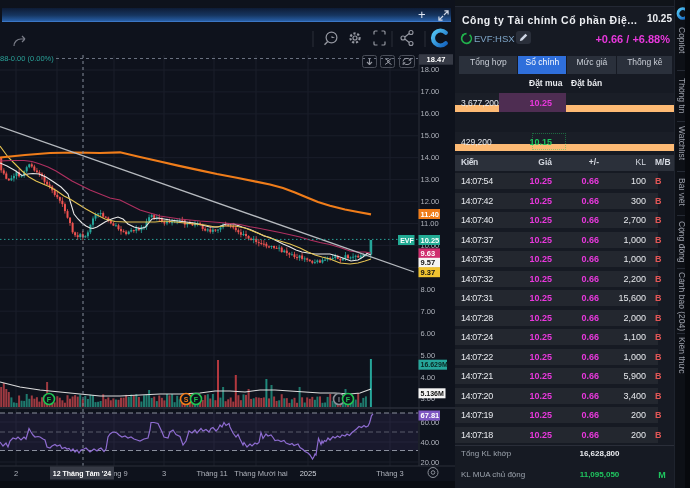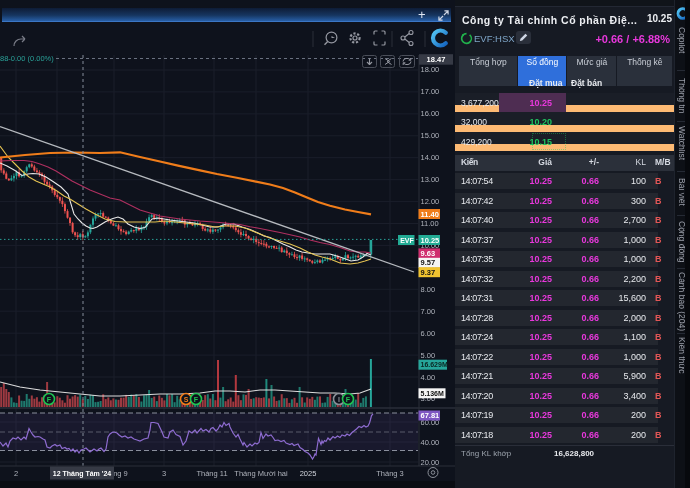--- a/index.html
+++ b/index.html
@@ -11,39 +11,39 @@
 #axicons{position:absolute;left:362px;top:54.5px}
 #panel{position:absolute;left:455px;top:0;width:219px;height:488px;background:#161a23}
 #ptopstrip{position:absolute;left:0;top:0;width:219px;height:7px;background:#10141a;border-bottom:1px solid #232834}
 #ptitle{position:absolute;left:7px;top:14px;font-size:10.5px;letter-spacing:0.45px;font-weight:bold;color:#eceef2;white-space:nowrap}
 #pprice{position:absolute;right:2px;top:13px;font-size:10px;font-weight:bold;color:#eceef2}
 #donut{position:absolute;left:4.5px;top:31.5px}
 #psym{position:absolute;left:19px;top:33px;font-size:9.5px;color:#7fa6c8}
 #pedit{position:absolute;left:61px;top:31px;width:15px;height:13px;background:#2a2f3a;border-radius:3px;display:flex;align-items:center;justify-content:center}
 #pchg{position:absolute;right:4px;top:33px;font-size:11px;font-weight:bold;color:#e838dc}
 #tabs{position:absolute;left:0;top:55.5px;width:219px;height:12.5px}
-.tab{position:absolute;top:0;height:30px;background:#2a303b;color:#c9ced6;font-size:8.5px;text-align:center;line-height:12.5px}
+.tab{position:absolute;top:0;height:18px;background:#2a303b;color:#c9ced6;font-size:8.5px;text-align:center;line-height:12.5px}
 .tab.sel{background:#2f6fdb;color:#fff}
 #bidhdr{position:absolute;left:0;top:78px;width:219px;height:12px;font-size:8.5px;font-weight:bold;color:#e8eaee}
 .bidrow{position:absolute;left:0;width:219px;height:19.3px;font-size:8.5px;background:#1a1e27;border-bottom:7px solid #fdba74}
 .bq{position:absolute;left:6px;top:5px;color:#e8eaee}
 .bbar{position:absolute;left:43.6px;top:0;width:67px;height:19.3px;background:#4e2d52}
 .bp{position:absolute;left:40px;top:5px;width:57px;text-align:right;font-weight:bold;font-size:9px}
 .flash{position:absolute;left:78px;top:1.5px;width:32px;height:15px;outline:1px dotted rgba(31,197,95,0.45)}
 #thdr{position:absolute;left:0;top:155px;width:219px;height:15.5px;background:#2b303a;font-size:8.5px;line-height:15.5px}
 .trow{position:absolute;left:0;width:203px;height:16px;background:#23272f;font-size:9px;line-height:16px}
 .tt{position:absolute;left:6px;color:#e8eaee;letter-spacing:-0.4px}
 .tp{position:absolute;left:40px;width:57px;text-align:right;color:#e838dc;font-weight:bold}
 .tc{position:absolute;left:100px;width:44px;text-align:right;color:#e838dc;font-weight:bold}
 .tk{position:absolute;left:145px;width:46px;text-align:right;color:#e8eaee}
 .tb{position:absolute;left:200px;width:14px;text-align:left;color:#e15656;font-weight:bold}
 #psep{position:absolute;left:0;top:445px;width:219px;height:1px;background:#2a2e39}
 .sumrow{position:absolute;left:0;width:219px;height:16px;font-size:8px}
 .sl{position:absolute;left:6px;top:2px;color:#9ca3ad}
-.sv{position:absolute;left:99px;top:2px;width:91px;text-align:left;font-weight:bold}
+.sv{position:absolute;left:99px;top:2px;width:91px;text-align:center;font-weight:bold}
 .sm{position:absolute;left:200px;top:2px;width:14px;text-align:center;color:#1fc55f;font-weight:bold;font-size:9px}
 #sidebar{position:absolute;left:674px;top:0;width:16px;height:488px;background:#0d1016;border-left:1px solid #1e232d}
 #cplogo{position:absolute;left:1px;top:7px}
 #sbstrip{position:absolute;left:685px;top:0;width:5px;height:488px;background:#07090d}
 .sbitem{position:absolute;left:2px;writing-mode:vertical-rl;font-size:8.5px;color:#9a9ea8;white-space:nowrap}
 .sbsep{position:absolute;left:2px;width:11px;height:1px;background:#252a34}
 </style></head>
 <body>
 <div id="app">
 <div id="chartwrap">
@@ -644,37 +644,33 @@
       </svg>
  <div id="psym">EVF:HSX</div>
  <div id="pedit">
         <svg width="9" height="9" viewBox="0 0 10 10">
           <path d="M1 9l0.6-2.6L7.2 0.8l2 2L3.6 8.4z" fill="#cfd6e4"></path>
         </svg>
       </div>
  <div id="pchg">+0.66 / +6.88%</div>
  <div id="tabs">
    <div class="tab" style="left:4.4px;width:58px">Tổng hợp</div>
-   <div class="tab sel" style="left:63.4px;width:48px">Sổ đồng</div>
+   <div class="tab sel" style="left:63.4px;width:48px">Sổ chính</div>
    <div class="tab" style="left:112.4px;width:49px">Mức giá</div>
    <div class="tab" style="left:162.4px;width:55px">Thống kê</div>
  </div>
  <div id="bidhdr">
         <span style="position:absolute;left:74px">Đặt mua</span>
         <span style="position:absolute;left:116px">Đặt bán</span>
       </div>
  <div class="bidrow" style="top:92.5px">
         <span class="bbar"></span>
         <span class="bq">3,677,200</span>
         <span class="bp" style="color:#e838dc">10.25</span>
       </div>
- <div class="bidrow" style="top:112.3px">
-        <span class="bq">32,000</span>
-        <span class="bp" style="color:#1fc55f">10.20</span>
-      </div>
  <div class="bidrow" style="top:132.1px">
         <span class="bq">429,200</span>
         <span class="bp" style="color:#1fc55f">10.15</span>
         <span class="flash"></span>
       </div>
  <div id="thdr">
         <span class="tt" style="color:#d6dae2;font-weight:bold">Kiến</span>
         <span class="tp" style="color:#d6dae2">Giá</span>
         <span class="tc" style="color:#d6dae2">+/-</span>
         <span class="tk" style="color:#d6dae2;font-weight:normal">KL</span>
@@ -775,20 +771,25 @@
         <span class="tt">14:07:18</span>
         <span class="tp">10.25</span>
         <span class="tc">0.66</span>
         <span class="tk">200</span>
         <span class="tb">B</span>
       </div>
  <div id="psep"></div>
  <div class="sumrow" style="top:447px">
         <span class="sl">Tổng KL khớp</span>
         <span class="sv" style="color:#e8eaee">16,628,800</span>
+      </div>
+ <div class="sumrow" style="top:468px">
+        <span class="sl">KL MUA chủ động</span>
+        <span class="sv" style="color:#1fc55f">11,095,050</span>
+        <span class="sm">M</span>
       </div>
 </div>
 
 <div id="sidebar">
  <svg id="cplogo" width="13" height="13" viewBox="0 0 16 16">
         <path d="M12.5 3.5a6 6 0 1 0 0 9" stroke="url(#cg2)" stroke-width="3.6" fill="none" stroke-linecap="round"></path>
         <defs>
           <linearGradient id="cg2" x1="0" y1="0" x2="1" y2="1">
             <stop offset="0" stop-color="#55c8f5"></stop>
             <stop offset="1" stop-color="#1565c0"></stop>

